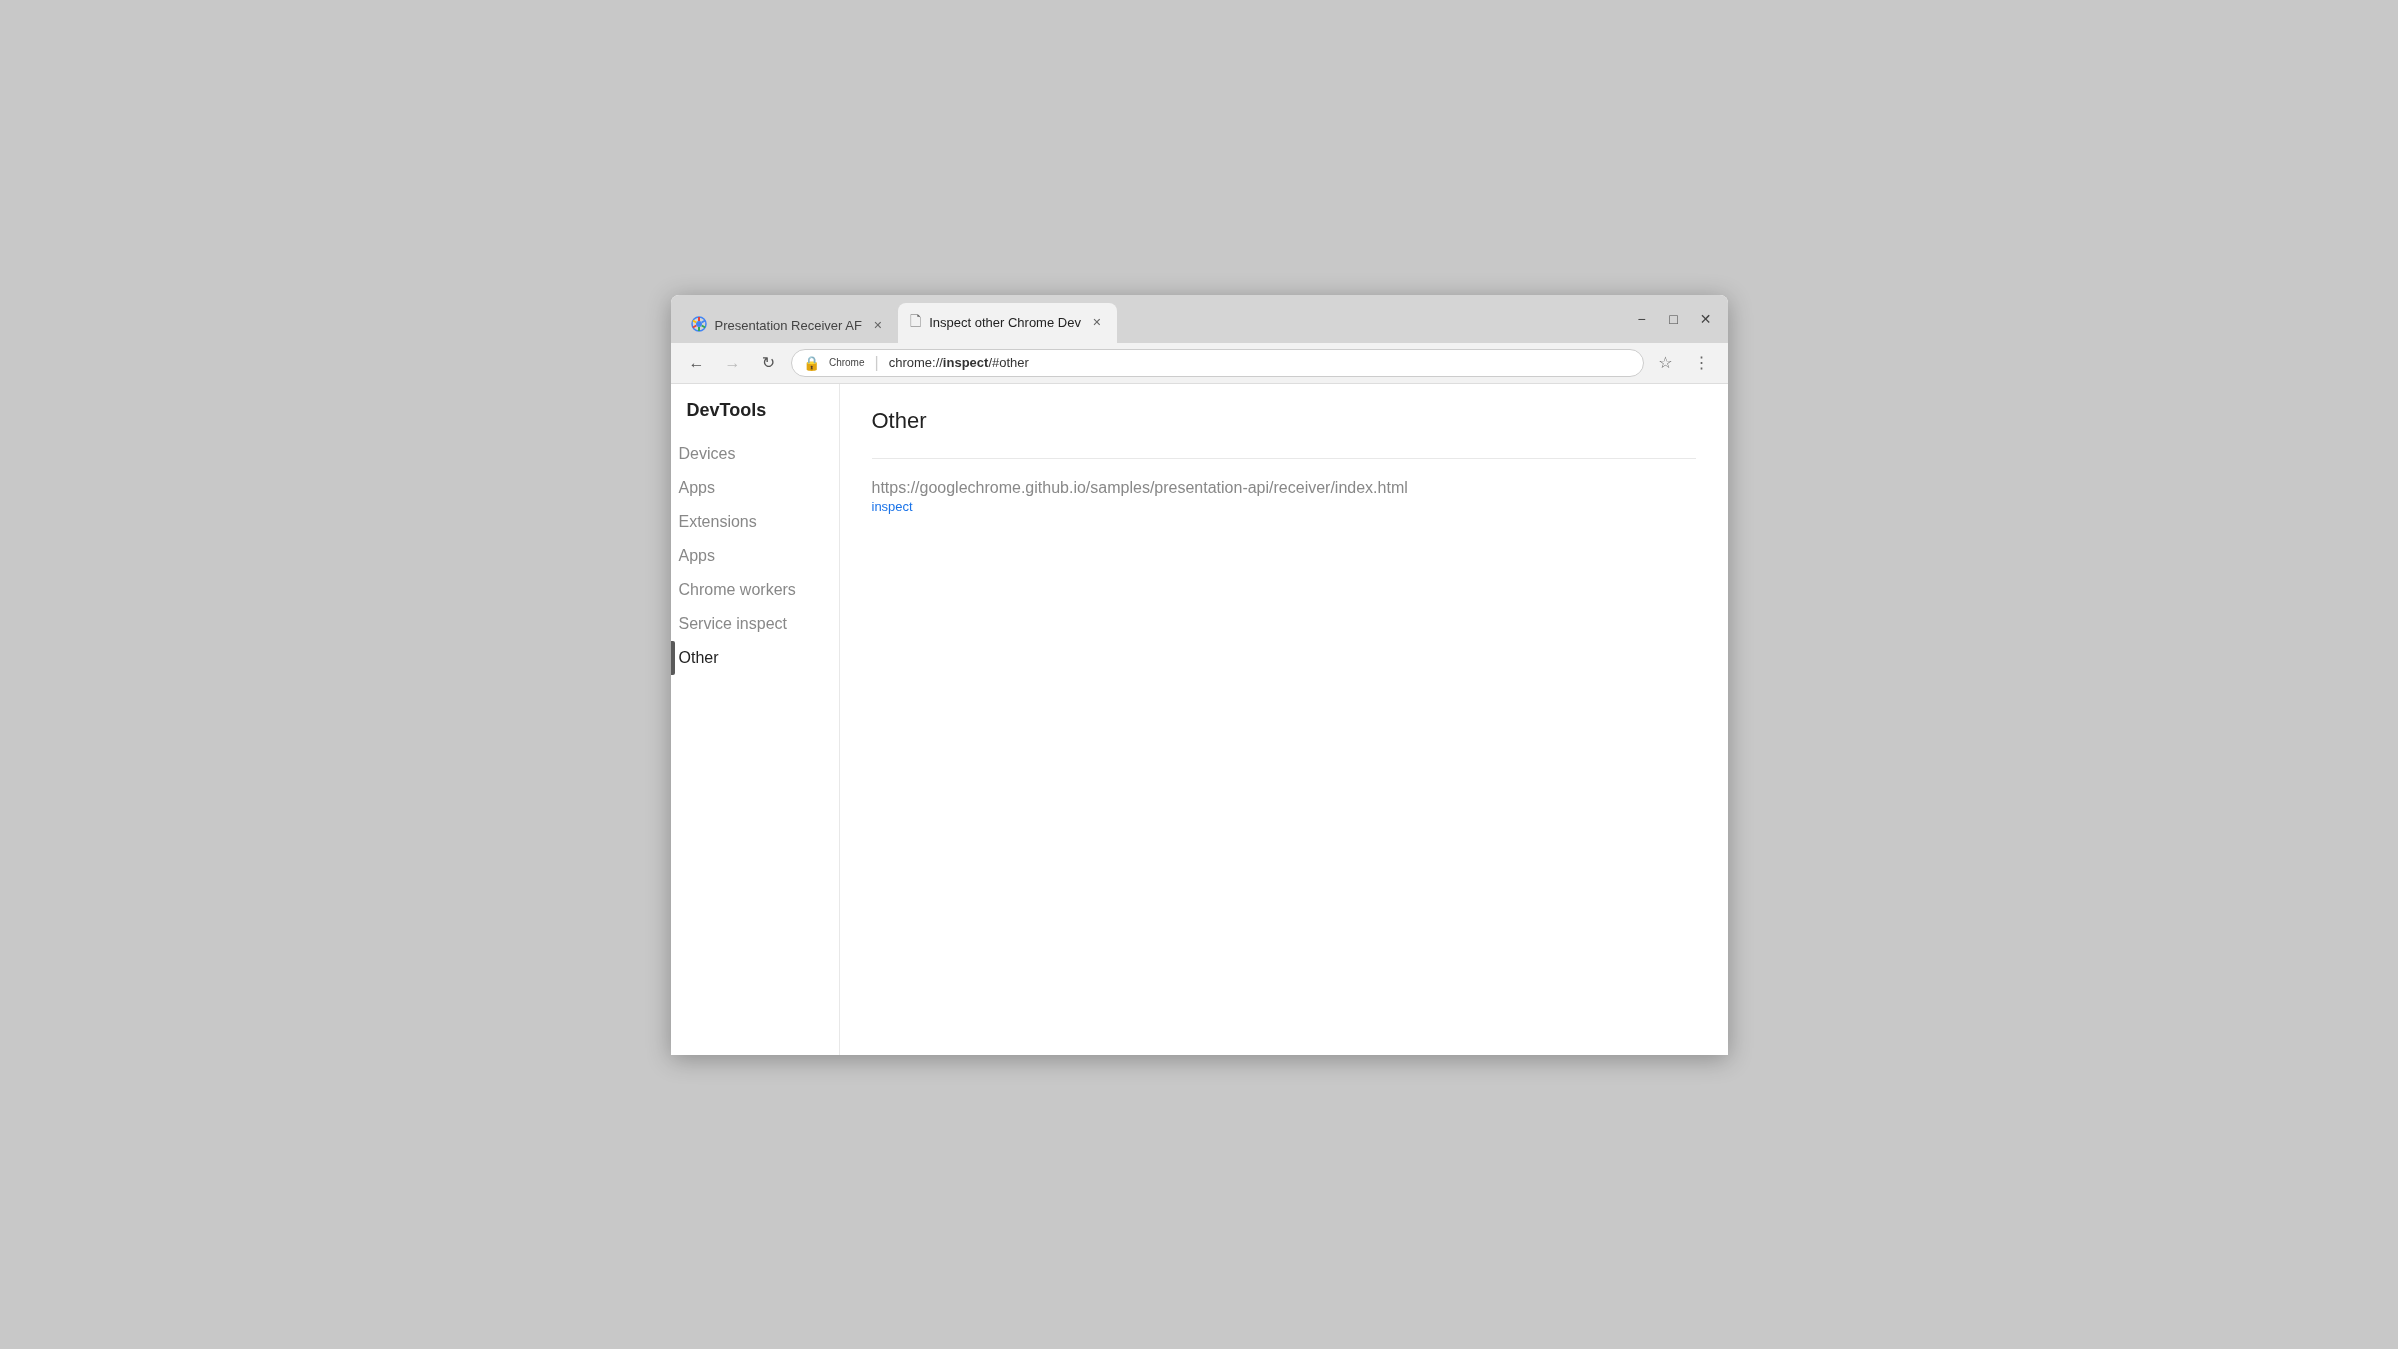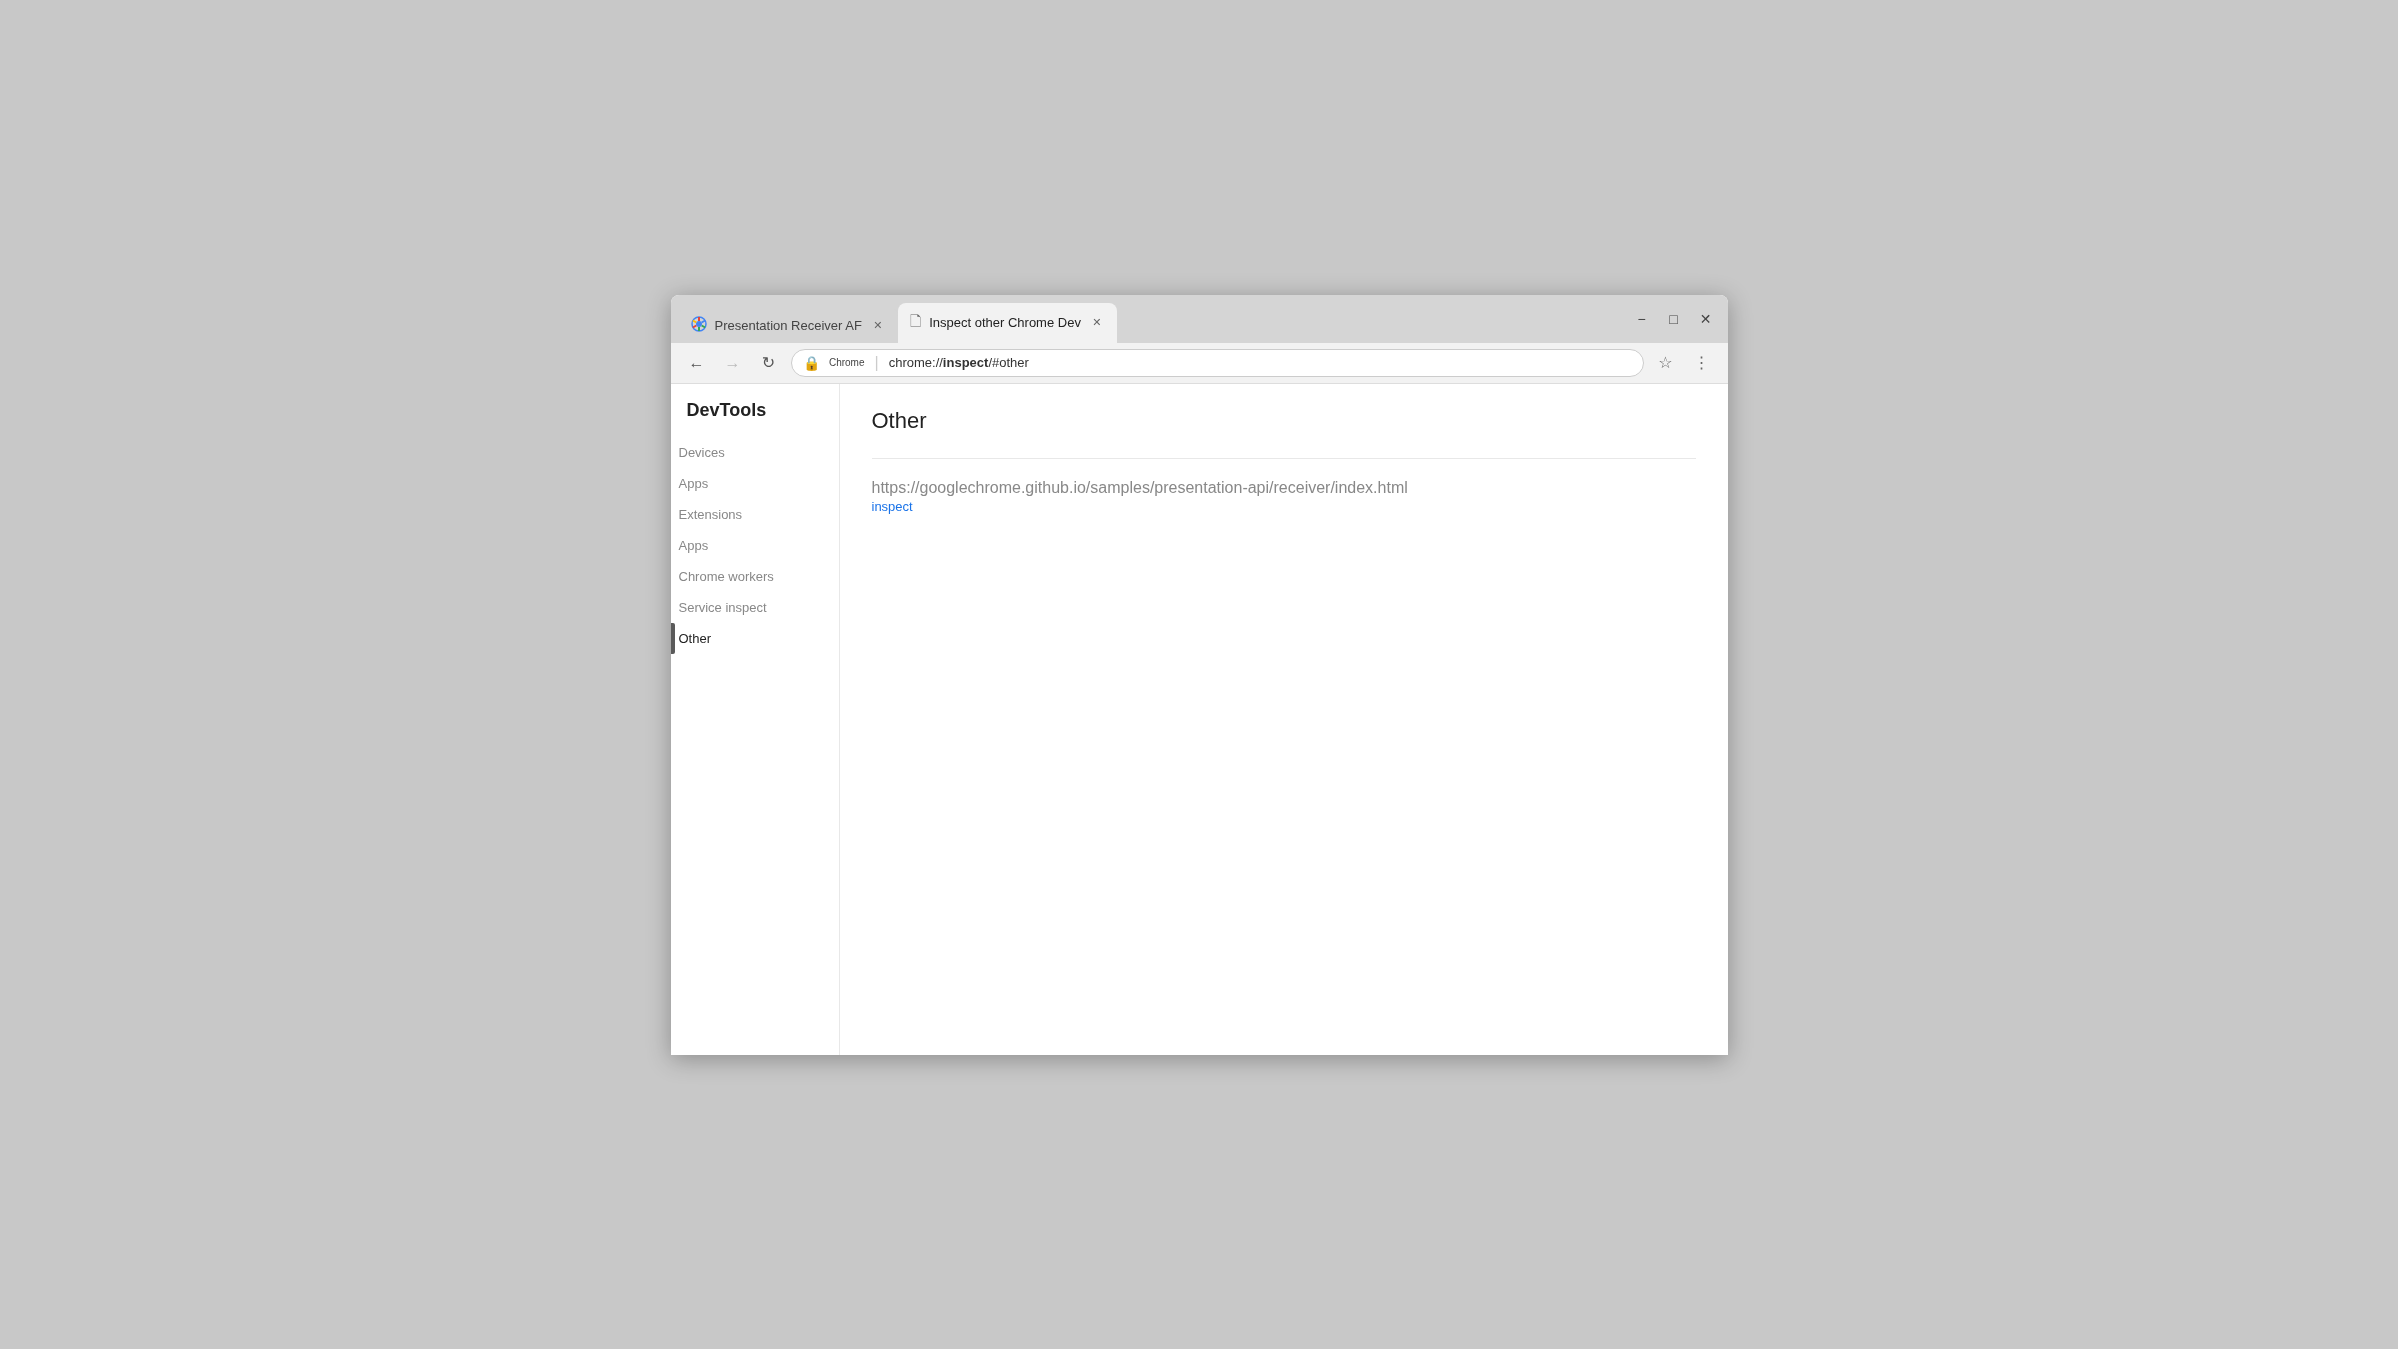--- a/index.html
+++ b/index.html
@@ -210,21 +210,21 @@
     }
 
     .sidebar-nav {
       list-style: none;
     }
 
     .sidebar-nav-item {
       display: flex;
       align-items: center;
       padding: 8px 8px;
-      font-size: 13px;
+      font-size: 16px;
       color: #888;
       cursor: pointer;
       position: relative;
     }
 
     .sidebar-nav-item.active {
       color: #222;
       font-weight: 500;
     }
 

